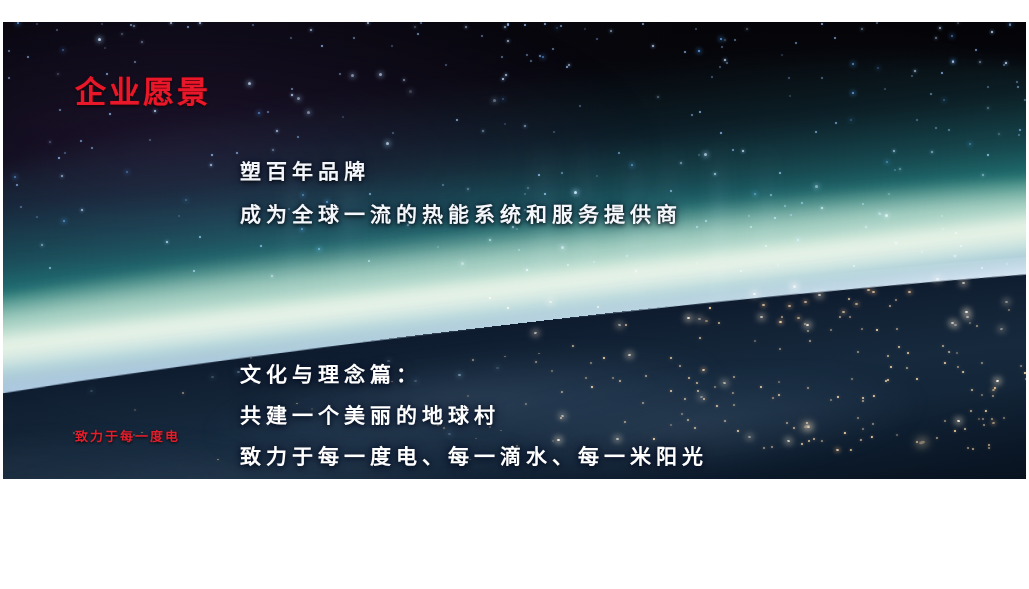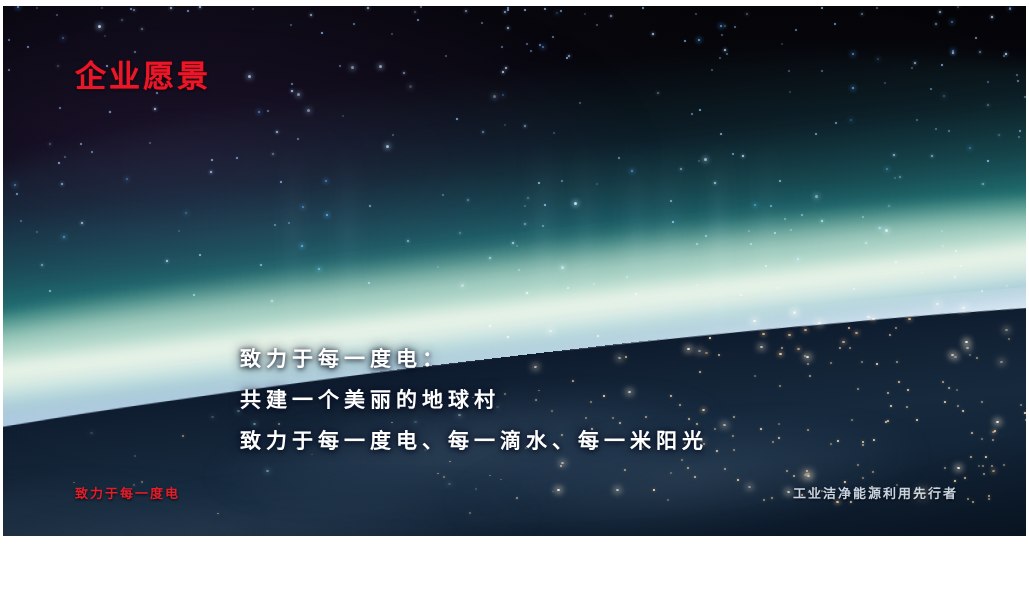--- a/index.html
+++ b/index.html
@@ -18,23 +18,23 @@
     height: 589px;
     overflow: hidden;
     background: #ffffff;
     box-sizing: border-box;
   }
 
   
   #stage {
     position: absolute;
     left: 3px;
-    top: 6px;
+    top: 22px;
     width: 1023px;
-    height: 530px;
+    height: 457px;
     overflow: hidden;
     background: #05060d;
   }
 
   
 
   
   .bg-space {
     position: absolute;
     inset: 0;
@@ -878,26 +878,29 @@
         <b class="" style="left:88.45%;top:58.78%;opacity:0.79"></b>
       </div>
 
     <div class="stage-vignette"></div>
 
     <div class="content">
 
       <div class="page-title">企业愿景</div>
 
 
+      <div class="vision">
+        <div class="line">塑百年品牌</div>
+        <div class="line">成为全球一流的热能系统和服务提供商</div>
+      </div>
 
       <div class="commitments">
-        <div class="line">致力于每一度电：</div>
+        <div class="line">文化与理念篇：</div>
         <div class="line">共建一个美丽的地球村</div>
         <div class="line">致力于每一度电、每一滴水、每一米阳光</div>
       </div>
 
       <div class="footer-left">致力于每一度电</div>
 
-      <div class="footer-right">工业洁净能源利用先行者</div>
 
     </div>
   </div>
 </div>
 
 </body></html>

